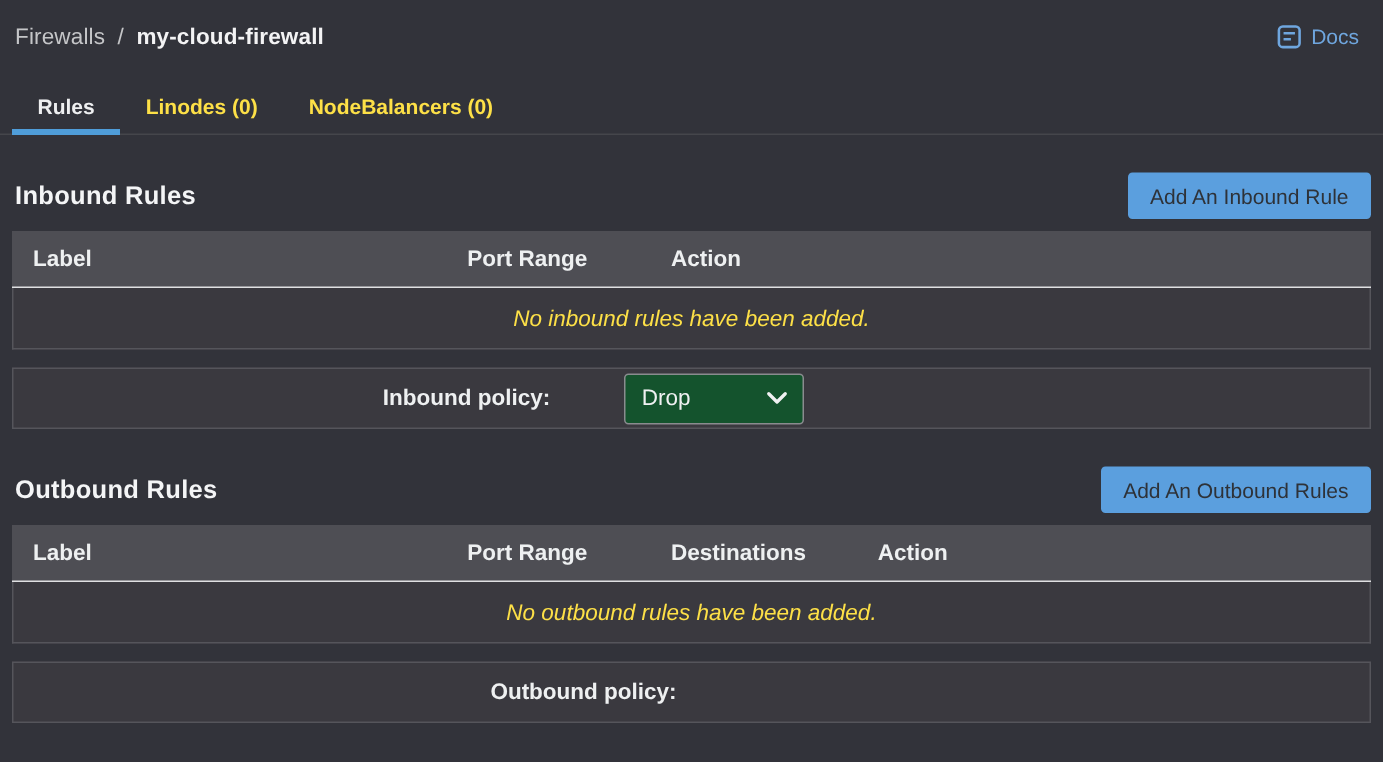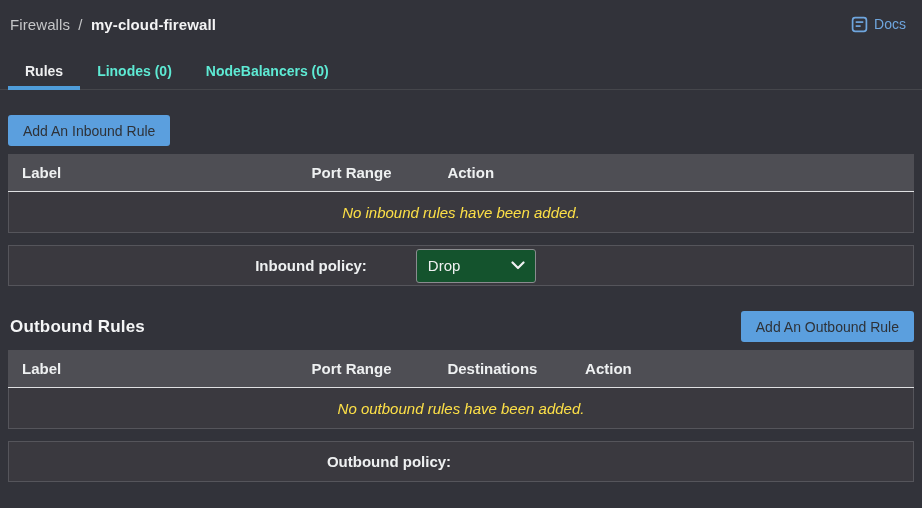--- a/index.html
+++ b/index.html
@@ -25,21 +25,21 @@
     color:#6fa6de; font-size:14px; text-decoration:none; cursor:pointer;
   }
   .docs-icon { display:flex; align-items:center; }
   
   .tabs {
     display:flex; margin-top:15px; padding-left:8px;
     border-bottom:1px solid #45464b; height:37px;
   }
   .tab {
     padding:0 17px; display:flex; align-items:center;
-    font-size:14px; font-weight:bold; color:#5eead4;
+    font-size:14px; font-weight:bold; color:#fde047;
     position:relative; cursor:pointer; white-space:nowrap;
   }
   .tab.active { color:#eeeff0; }
   .tab.active::after {
     content:""; position:absolute; left:0; right:0; bottom:-1px;
     height:4px; background:#4f9dd9;
   }
   
   .section-header {
     display:flex; justify-content:space-between; align-items:center;
@@ -107,20 +107,21 @@
     </a>
   </div>
 
   <div class="tabs">
     <div class="tab active">Rules</div>
     <div class="tab">Linodes (0)</div>
     <div class="tab">NodeBalancers (0)</div>
   </div>
 
   <div class="section-header">
+    <h2 class="section-title">Inbound Rules</h2>
     <button class="add-btn">Add An Inbound Rule</button>
   </div>
 
   <div class="rules-table">
     <div class="table-head">
       <div class="cell-first">Label</div>
       <div>Port Range</div>
       <div>Action</div>
     </div>
     <div class="empty-row">
@@ -135,21 +136,21 @@
       <span class="chev">
         <svg width="14" height="9" viewBox="0 0 14 9">
           <polyline points="1.5,1.5 7,7 12.5,1.5" fill="none" stroke="#f0f1f2" stroke-width="2.2" stroke-linecap="round" stroke-linejoin="round"></polyline>
         </svg>
       </span>
     </div>
   </div>
 
   <div class="section-header second">
     <h2 class="section-title">Outbound Rules</h2>
-    <button class="add-btn">Add An Outbound Rule</button>
+    <button class="add-btn">Add An Outbound Rules</button>
   </div>
 
   <div class="rules-table">
     <div class="table-head">
       <div class="cell-first">Label</div>
       <div>Port Range</div>
       <div>Destinations</div>
       <div>Action</div>
     </div>
     <div class="empty-row">

